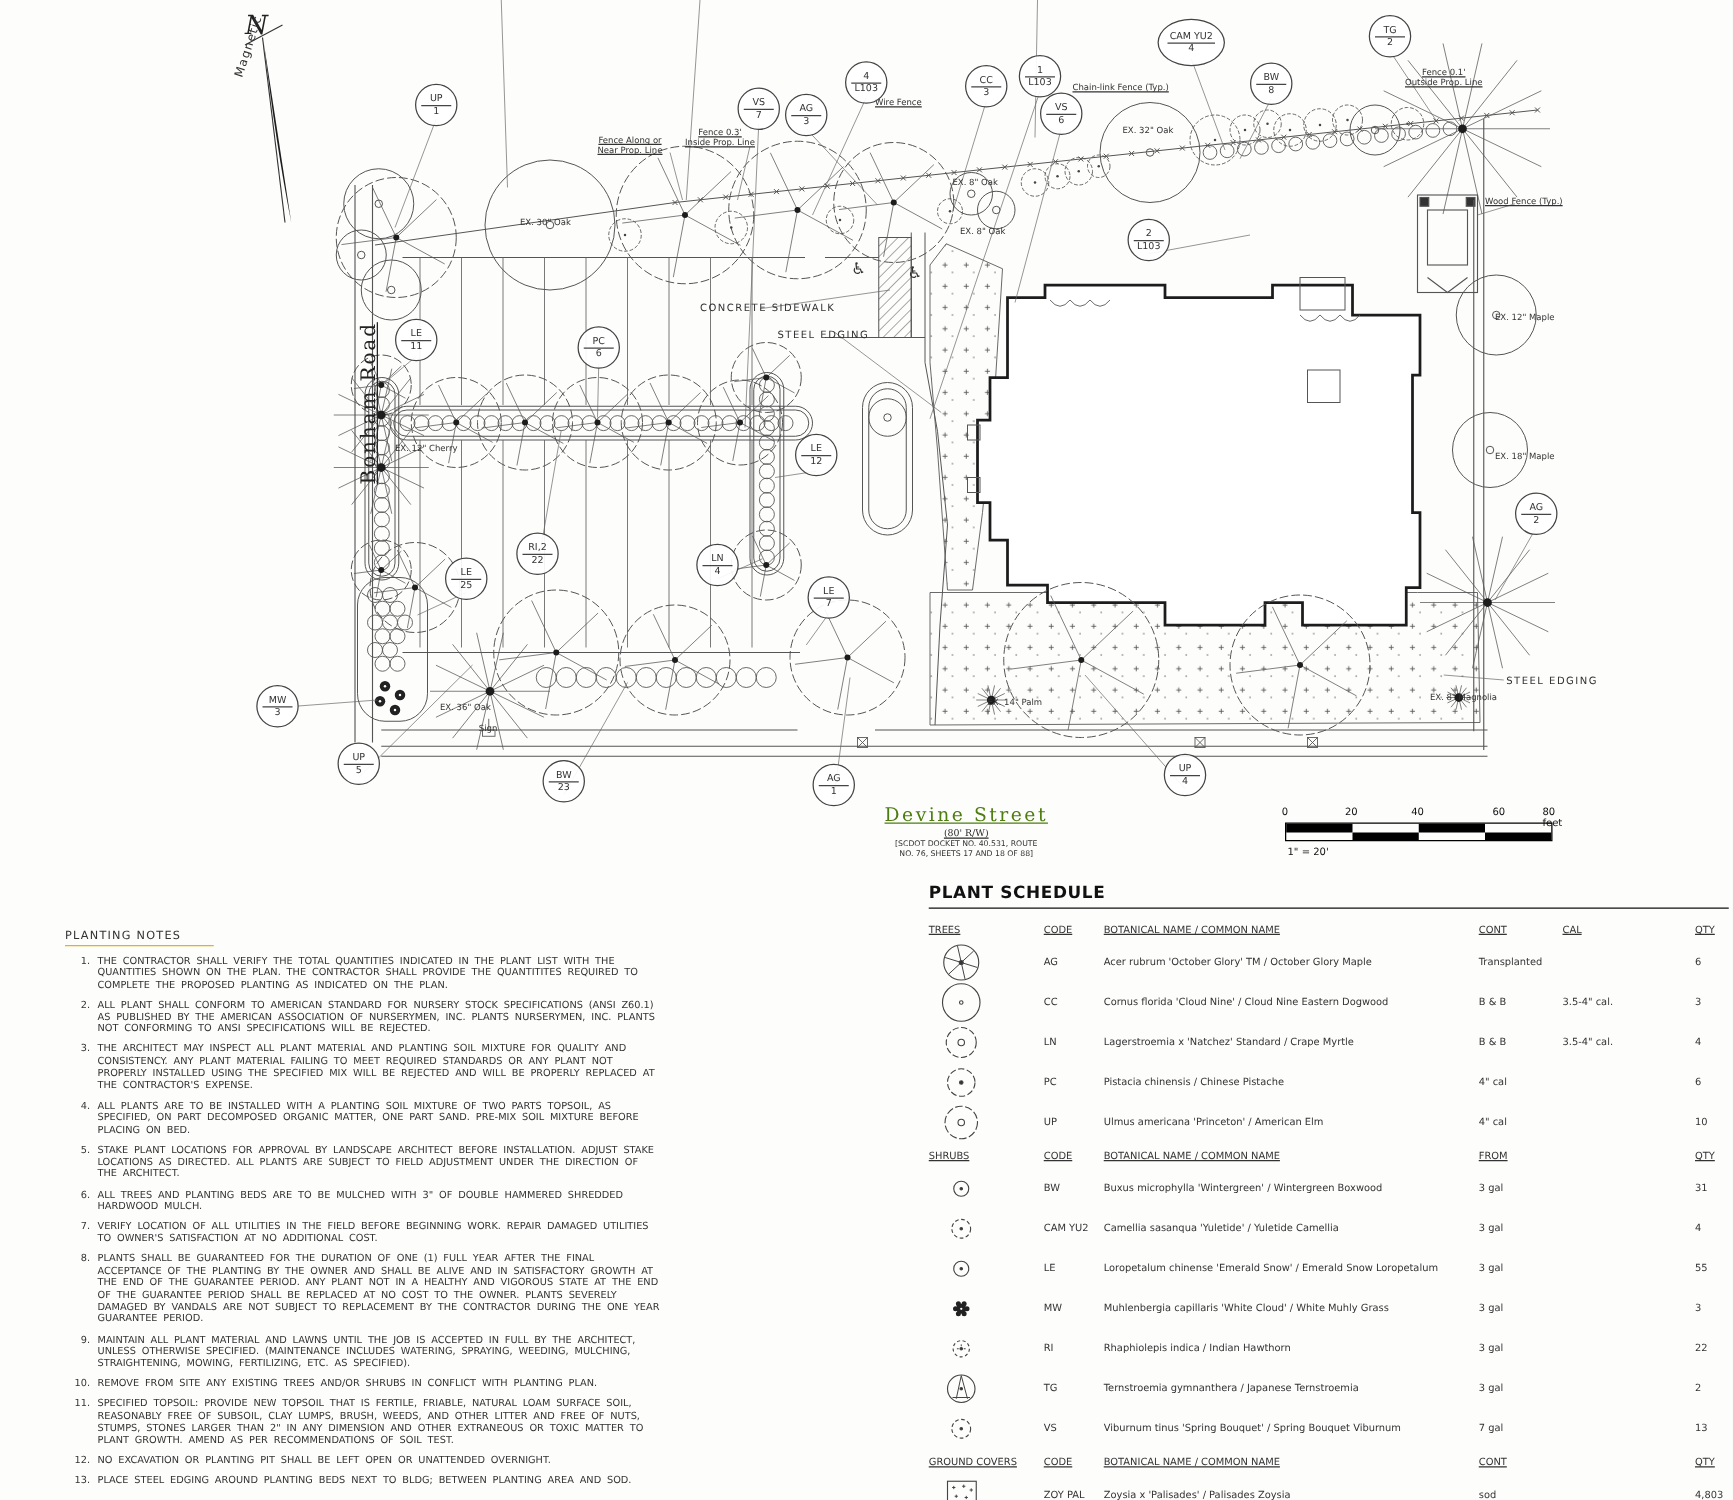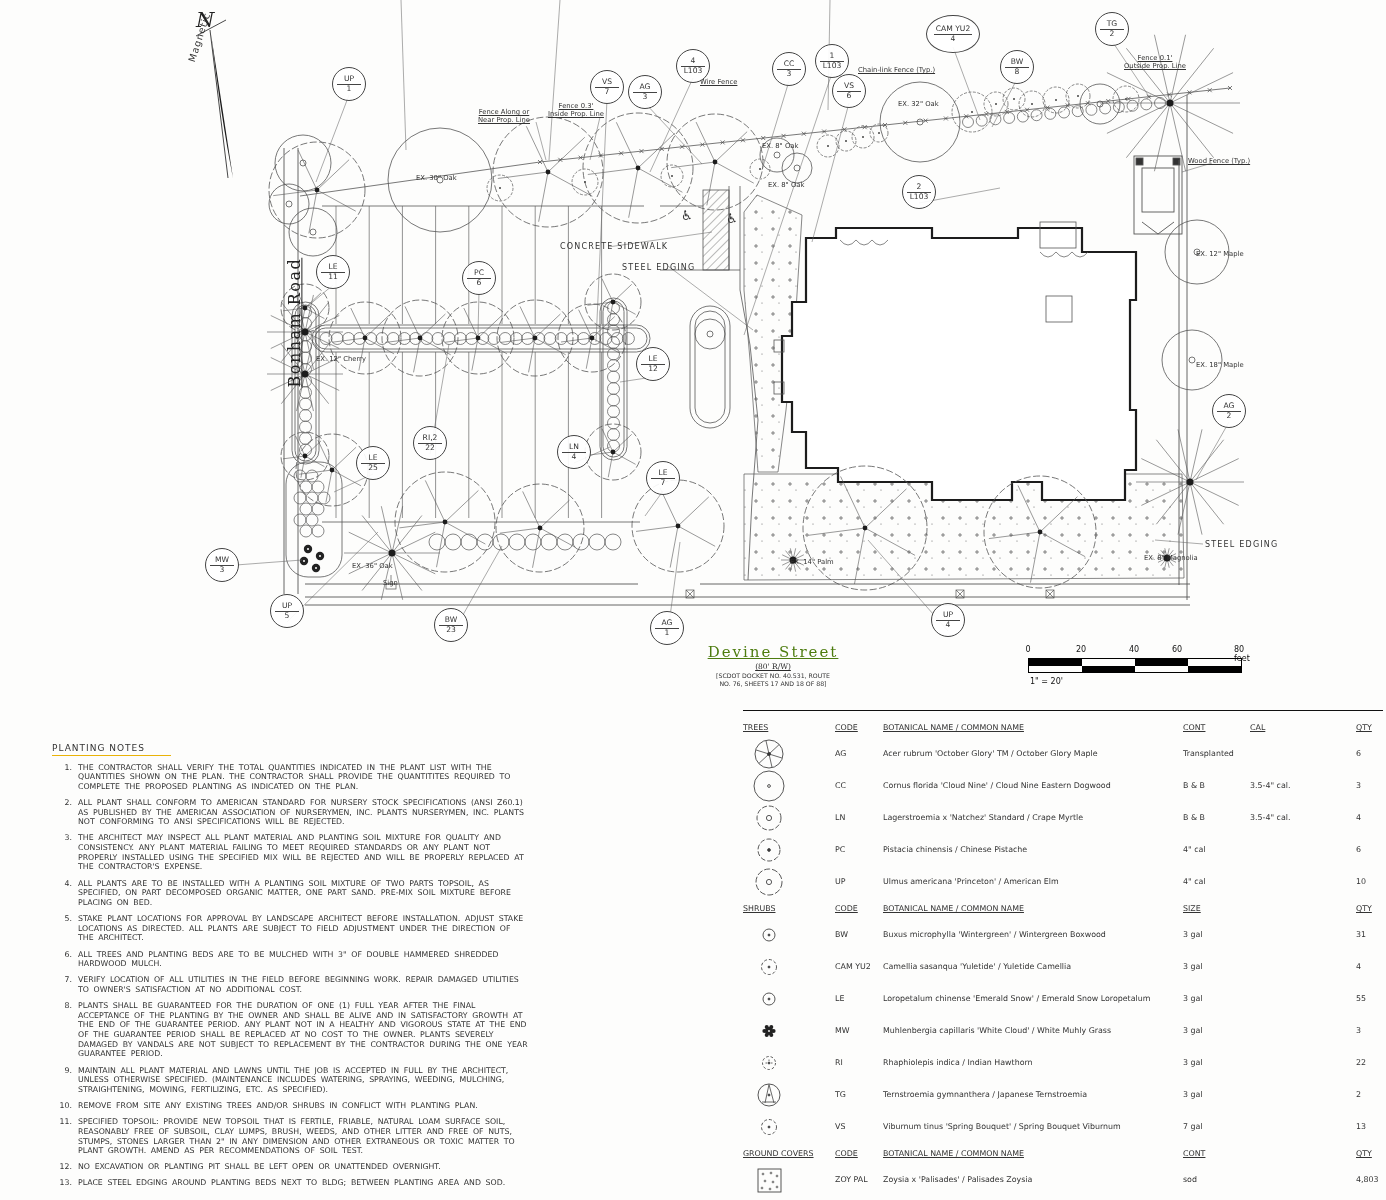--- a/index.html
+++ b/index.html
@@ -809,21 +809,21 @@
       <div id="street-rw">(80' R/W)</div>
       <div class="street-docket">[SCDOT DOCKET NO. 40.531, ROUTE</div>
       <div class="street-docket" style="margin-top:0;">NO. 76, SHEETS 17 AND 18 OF 88]</div>
     </div>
 
     <div id="scalebar">
       <div id="sb-ticks">
           <span class="tick" style="left: 0px;">0</span>
           <span class="tick" style="left: 53px;">20</span>
           <span class="tick" style="left: 106px;">40</span>
-          <span class="tick" style="left: 149px;">60</span>
+          <span class="tick" style="left: 171px;">60</span>
           <span class="tick" style="left: 206px; transform: none;">80 feet</span>
         </div>
       <div id="sb-body">
         <div class="sbseg" style="left:0;top:0;"></div>
         <div class="sbseg" style="left:53px;top:6.5px;"></div>
         <div class="sbseg" style="left:106px;top:0;"></div>
         <div class="sbseg" style="left:159px;top:6.5px;"></div>
       </div>
       <div id="sb-note">1" = 20'</div>
     </div>
@@ -893,20 +893,21 @@
   </div>
 
   <div class="note-row">
     <span class="note-num">13.</span>
     <span class="note-text">PLACE STEEL EDGING AROUND PLANTING BEDS NEXT TO BLDG; BETWEEN PLANTING AREA AND SOD.</span>
   </div>
 </div>
   </div>
 
   <div id="sched">
+    <div id="sched-title">PLANT SCHEDULE</div>
     <div id="sched-rule"></div>
     <div id="sched-body">
         <div class="srow ghead">
           <span class="scell hd">TREES</span>
           <span class="scell hd">CODE</span>
           <span class="scell hd">BOTANICAL NAME / COMMON NAME</span>
           <span class="scell hd">CONT</span>
           <span class="scell hd">CAL</span>
           <span class="scell hd">QTY</span>
         </div>
@@ -988,21 +989,21 @@
           <span class="scell ">UP</span>
           <span class="scell ">Ulmus americana 'Princeton' / American Elm</span>
           <span class="scell ">4" cal</span>
           <span class="scell "></span>
           <span class="scell ">10</span>
         </div>
         <div class="srow ghead">
           <span class="scell hd">SHRUBS</span>
           <span class="scell hd">CODE</span>
           <span class="scell hd">BOTANICAL NAME / COMMON NAME</span>
-          <span class="scell hd">SIZE</span>
+          <span class="scell hd">FROM</span>
           <span class="scell "></span>
           <span class="scell hd">QTY</span>
         </div>
         <div class="srow">
           <span class="scell symcell">
             <span class="symbox">
               <svg width="34" height="32" viewBox="0 0 34 32">
                 <circle cx="17" cy="16" r="6" fill="none" stroke="#444" stroke-width="0.9"></circle>
                 <circle cx="17" cy="16" r="1" fill="#333" stroke="#444" stroke-width="0.9"></circle>
               </svg>

